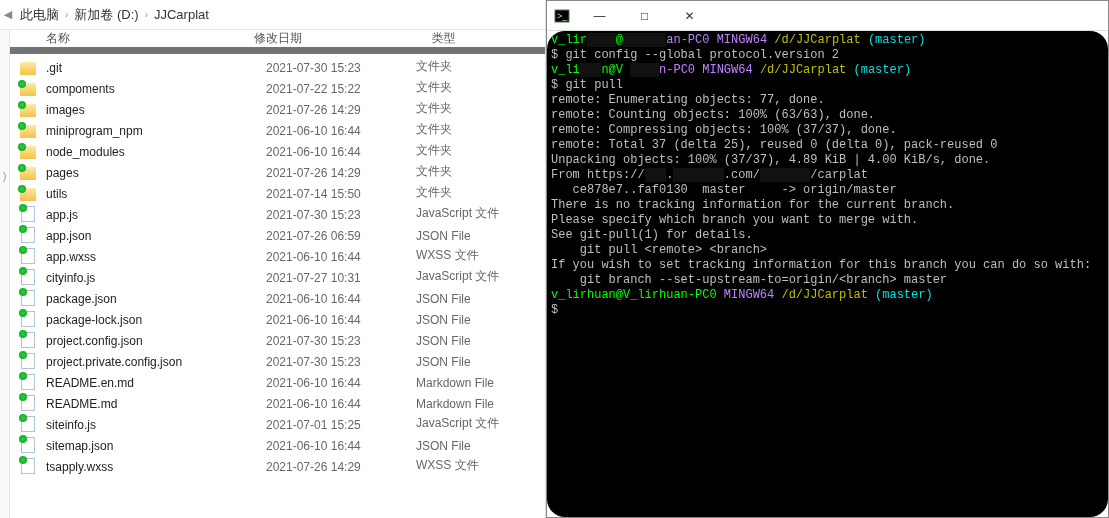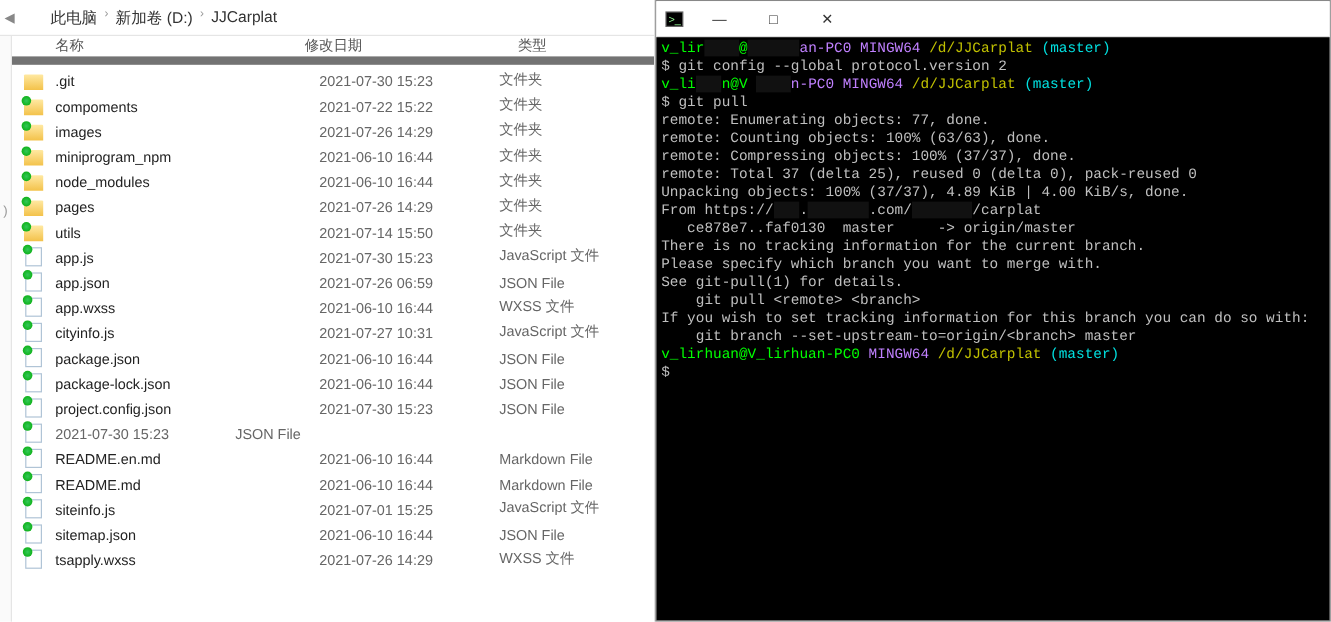--- a/index.html
+++ b/index.html
@@ -2,21 +2,21 @@
 <html><head>
 <meta charset="utf-8">
 <style>
 * { margin: 0; padding: 0; box-sizing: border-box; }
 body { font-family: "Microsoft YaHei", "Segoe UI", sans-serif; font-size: 12px; overflow: hidden; width: 1109px; height: 518px; position: relative; background: #fff; }
 
 
 .left { position: absolute; left: 0; top: 0; width: 546px; height: 518px; display: flex; flex-direction: column; border-right: 1px solid #e0e0e0; }
 .crumb-holder { display:flex; align-items:center; height:30px; border-bottom:1px solid #e5e5e5; }
 .nav-arrow { width:16px; height:30px; display:flex; align-items:center; justify-content:center; color:#888; font-size:11px; cursor:pointer; }
-.breadcrumb { display: flex; padding: 0 4px; font-size: 13px; color: #333; flex:1;margin-left:22px; }
+.breadcrumb { display: flex; align-items: center; padding: 0 4px; font-size: 13px; color: #333; flex:1; }
 .breadcrumb span.chevron { margin: 0 6px; color: #999; font-size: 10px; }
 .breadcrumb span.crumb { cursor:pointer; }
 .leftstrip { position:absolute; left:0; top:30px; bottom:0; width:10px; background:#fafafa; border-right:1px solid #e5e5e5; display:flex; align-items:flex-start; justify-content:center; padding-top:140px; color:#999; font-size:11px; }
 .listwrap { margin-left:10px; flex:1; overflow:auto; }
 .listhead { display:flex; height:24px; align-items:center; border-bottom:7px solid #737373; color:#555; }
 .col-name { width:256px; padding-left:36px; }
 .col-date { width:150px; }
 .col-type { width:120px;margin-left:36px; }
 .row { display:flex; height:21px; align-items:flex-end; color:#222; }
 .row .icon { width:36px; display:flex; align-items:center; justify-content:center; }
@@ -29,21 +29,21 @@
 .fld.green::after { content:""; position:absolute; left:-2px; top:-3px; width:8px; height:8px; background:radial-gradient(circle,#34c759,#0a0); border-radius:50%; }
 .fileic { display:inline-block; width:14px; height:16px; background:#fff; border:1px solid #b0c4d6; position:relative; }
 .fileic.green::after { content:""; position:absolute; left:-3px; top:-3px; width:8px; height:8px; background:radial-gradient(circle,#34c759,#0a0); border-radius:50%; }
 
 
 .right { position:absolute; left:546px; top:0; width:563px; height:518px; display:flex; flex-direction:column; border:1px solid #888; }
 .titlebar { height:30px; background:#fff; border-bottom:1px solid #ddd; display:flex; align-items:center; }
 .titlebar .ico { width:30px; display:flex; align-items:center; justify-content:center; }
 .titlebar .ttext { flex:1; font-size:12px; color:#333; }
 .titlebar .winbtn { width:45px; height:30px; display:flex; align-items:center; justify-content:center; color:#333; font-size:12px; cursor:pointer; }
-.term { flex:1; background:#000; color:#bfbfbf; font-family:"Consolas","Courier New",monospace; font-size:12px; line-height:15px; padding:2px 4px 4px 4px; overflow:hidden; }
+.term { flex:1; background:#000; color:#bfbfbf; font-family:"Consolas","Courier New",monospace; font-size:12px; line-height:15px; padding:2px 4px 4px 4px; overflow:hidden;border-radius:18px; }
 .term .ln { white-space:pre; }
 .c-green { color:#00ff00; }
 .c-purple { color:#c080ff; }
 .c-yellow { color:#c0c000; }
 .c-cyan { color:#00e0e0; }
 .c-dim { color:#444; background:#111; }
 </style>
 </head>
 <body>
 
@@ -177,20 +177,21 @@
             <span class="fileic green"></span>
           </div>
           <div class="nm">project.config.json</div>
           <div class="dt">2021-07-30 15:23</div>
           <div class="tp">JSON File</div>
         </div>
         <div class="row">
           <div class="icon">
             <span class="fileic green"></span>
           </div>
+          <div class="nm">project.private.config.json</div>
           <div class="dt">2021-07-30 15:23</div>
           <div class="tp">JSON File</div>
         </div>
         <div class="row">
           <div class="icon">
             <span class="fileic green"></span>
           </div>
           <div class="nm">README.en.md</div>
           <div class="dt">2021-06-10 16:44</div>
           <div class="tp">Markdown File</div>

